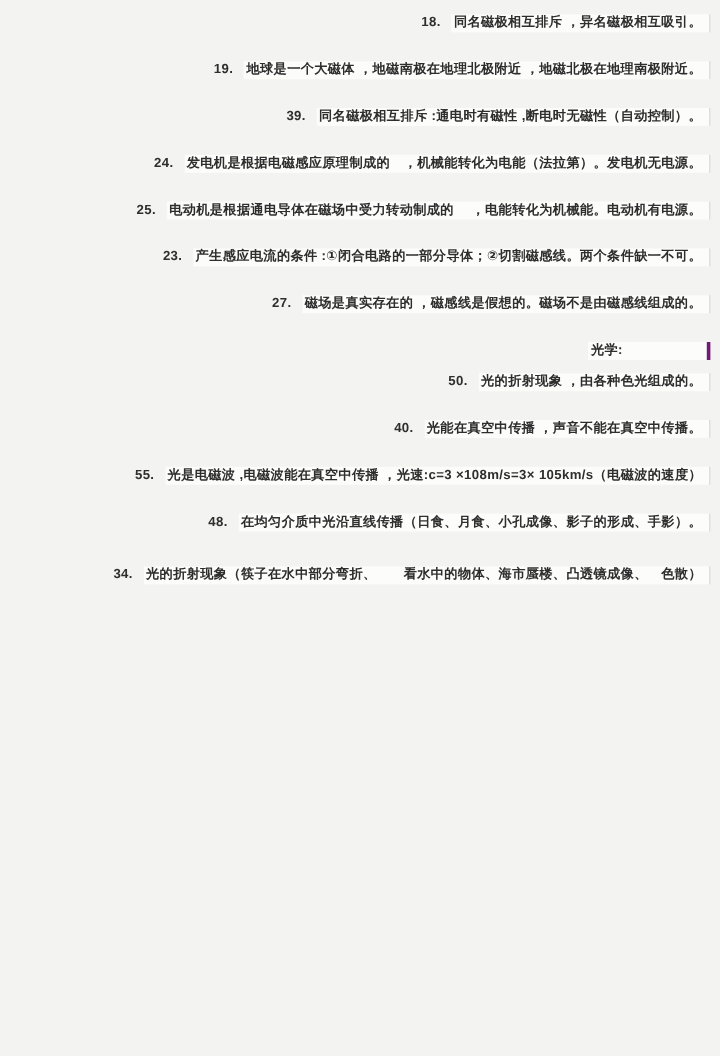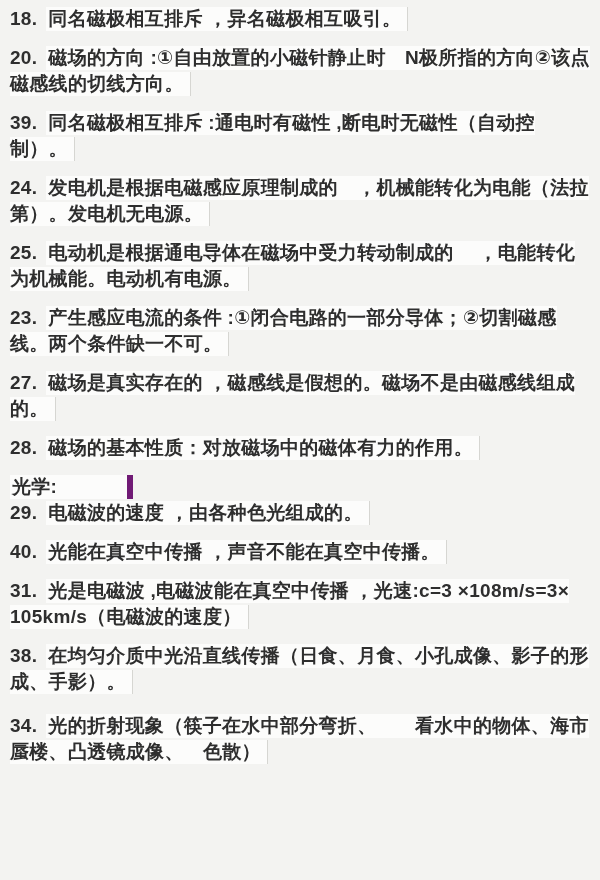--- a/index.html
+++ b/index.html
@@ -6,24 +6,25 @@
   html, body {
     width: 600px; height: 880px;
     background: #f3f3f1;
     overflow: hidden;
     font-family: "Liberation Sans", "DejaVu Sans", sans-serif;
   }
   .doc {
     width: 600px; height: 880px;
     padding: 6px 8px 0 10px;
     color: #2e2e2e;
-    font-size: 19px;
+    font-size: 11px;
     font-weight: bold;
     line-height: 26px;
     letter-spacing: 0.3px;
+    text-align: right;
   }
   .item {
     margin-bottom: 13px;
   }
   .item .num {
     display: inline;
     margin-right: 9px;
     color: #2e2e2e;
   }
   .item .txt {
@@ -32,55 +33,54 @@
     border-right: 1px solid #d6d6d2;
     padding: 1px 6px 2px 2px;
   }
   .section-label {
     margin-top: 7px;
     margin-bottom: 0;
   }
   .section-label .txt {
     display: inline;
     background: #fcfcfb;
-    border-right: 6px solid #701a75;
+    border-right: 3px solid #701a75;
     padding: 1px 70px 2px 2px;
   }
   .gap-xl { margin-top: 18px; }
 </style>
 </head>
 <body>
 
 <div class="doc">
 
   <p class="item"><span class="num">18.</span><span class="txt">同名磁极相互排斥 ，异名磁极相互吸引。</span></p>
 
+  <p class="item"><span class="num">19.</span><span class="txt">地球是一个大磁体 ，地磁南极在地理北极附近 ，地磁北极在地理南极附近。</span></p>
 
-  <p class="item"><span class="num">20.</span><span class="txt">磁场的方向 :①自由放置的小磁针静止时　N极所指的方向②该点磁感线的切线方向。</span></p>
 
 
 
   <p class="item"><span class="num">39.</span><span class="txt">同名磁极相互排斥 :通电时有磁性 ,断电时无磁性（自动控制）。</span></p>
 
   <p class="item"><span class="num">24.</span><span class="txt">发电机是根据电磁感应原理制成的　，机械能转化为电能（法拉第）。发电机无电源。</span></p>
 
   <p class="item"><span class="num">25.</span><span class="txt">电动机是根据通电导体在磁场中受力转动制成的　 ，电能转化为机械能。电动机有电源。</span></p>
 
   <p class="item"><span class="num">23.</span><span class="txt">产生感应电流的条件 :①闭合电路的一部分导体；②切割磁感线。两个条件缺一不可。</span></p>
 
   <p class="item"><span class="num">27.</span><span class="txt">磁场是真实存在的 ，磁感线是假想的。磁场不是由磁感线组成的。</span></p>
 
-  <p class="item"><span class="num">28.</span><span class="txt">磁场的基本性质：对放磁场中的磁体有力的作用。</span></p>
 
   <p class="section-label"><span class="txt">光学:</span></p>
 
-  <p class="item"><span class="num">29.</span><span class="txt">电磁波的速度 ，由各种色光组成的。</span></p>
+  <p class="item"><span class="num">50.</span><span class="txt">光的折射现象 ，由各种色光组成的。</span></p>
 
   <p class="item"><span class="num">40.</span><span class="txt">光能在真空中传播 ，声音不能在真空中传播。</span></p>
 
-  <p class="item"><span class="num">31.</span><span class="txt">光是电磁波 ,电磁波能在真空中传播 ，光速:c=3 ×108m/s=3× 105km/s（电磁波的速度）</span></p>
+  <p class="item"><span class="num">55.</span><span class="txt">光是电磁波 ,电磁波能在真空中传播 ，光速:c=3 ×108m/s=3× 105km/s（电磁波的速度）</span></p>
 
-  <p class="item"><span class="num">38.</span><span class="txt">在均匀介质中光沿直线传播（日食、月食、小孔成像、影子的形成、手影）。</span></p>
+  <p class="item"><span class="num">48.</span><span class="txt">在均匀介质中光沿直线传播（日食、月食、小孔成像、影子的形成、手影）。</span></p>
 
 
   <p class="item gap-xl"><span class="num">34.</span><span class="txt">光的折射现象（筷子在水中部分弯折、　　看水中的物体、海市蜃楼、凸透镜成像、　色散）</span></p>
 
 </div>
 
 </body></html>

